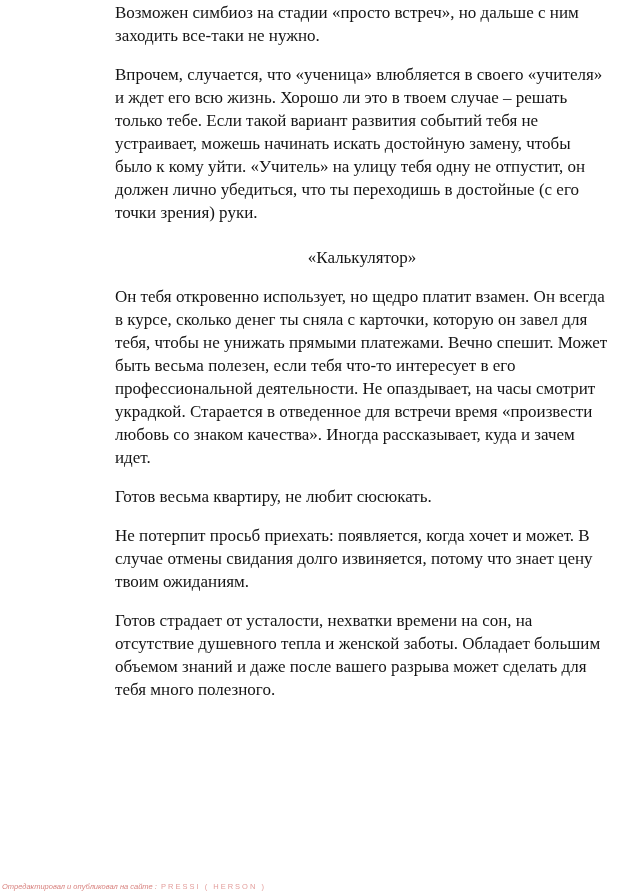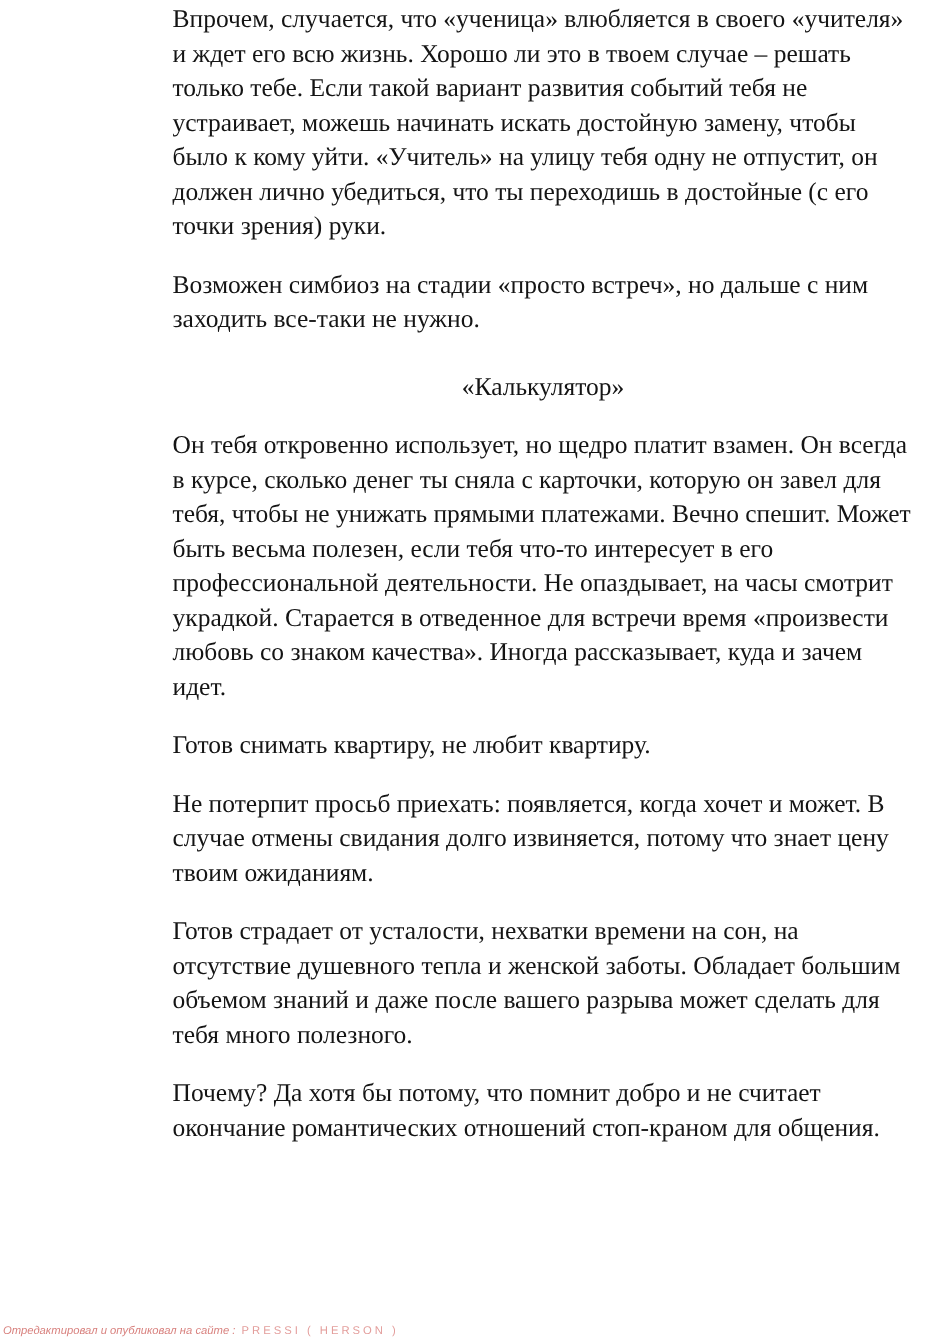--- a/index.html
+++ b/index.html
@@ -55,35 +55,34 @@
     letter-spacing: 2px;
     margin-left: 2px;
   }
 </style>
 </head>
 <body>
 
 <div class="page">
 
   <div class="text-column" style="color: rgb(20, 20, 20);">
+    <p>Возможен симбиоз на стадии «просто встреч», но дальше с ним заходить все-таки не нужно.</p>
+
     <p>Впрочем, случается, что «ученица» влюбляется в своего «учителя» и ждет его всю жизнь. Хорошо ли это в твоем случае – решать только тебе. Если такой вариант развития событий тебя не устраивает, можешь начинать искать достойную замену, чтобы было к кому уйти. «Учитель» на улицу тебя одну не отпустит, он должен лично убедиться, что ты переходишь в достойные (с его точки зрения) руки.</p>
-
-    <p>Возможен симбиоз на стадии «просто встреч», но дальше с ним заходить все-таки не нужно.</p>
 
     <h2 class="heading">«Калькулятор»</h2>
 
     <p>Он тебя откровенно использует, но щедро платит взамен. Он всегда в курсе, сколько денег ты сняла с карточки, которую он завел для тебя, чтобы не унижать прямыми платежами. Вечно спешит. Может быть весьма полезен, если тебя что-то интересует в его профессиональной деятельности. Не опаздывает, на часы смотрит украдкой. Старается в отведенное для встречи время «произвести любовь со знаком качества». Иногда рассказывает, куда и зачем идет.</p>
 
-    <p>Готов снимать квартиру, не любит квартиру.</p>
+    <p>Готов весьма квартиру, не любит сюсюкать.</p>
 
     <p>Не потерпит просьб приехать: появляется, когда хочет и может. В случае отмены свидания долго извиняется, потому что знает цену твоим ожиданиям.</p>
 
     <p>Готов страдает от усталости, нехватки времени на сон, на отсутствие душевного тепла и женской заботы. Обладает большим объемом знаний и даже после вашего разрыва может сделать для тебя много полезного.</p>
 
-    <p>Почему? Да хотя бы потому, что помнит добро и не считает окончание романтических отношений стоп-краном для общения.</p>
   </div>
 
   <div class="watermark">
     <span class="label" style="color: rgb(216, 129, 126); font-style: italic;">Отредактировал и опубликовал на сайте :</span>
     <span class="site" style="color: rgb(227, 157, 155);">PRESSI ( HERSON )</span>
   </div>
 
 </div>
 
 </body></html>

